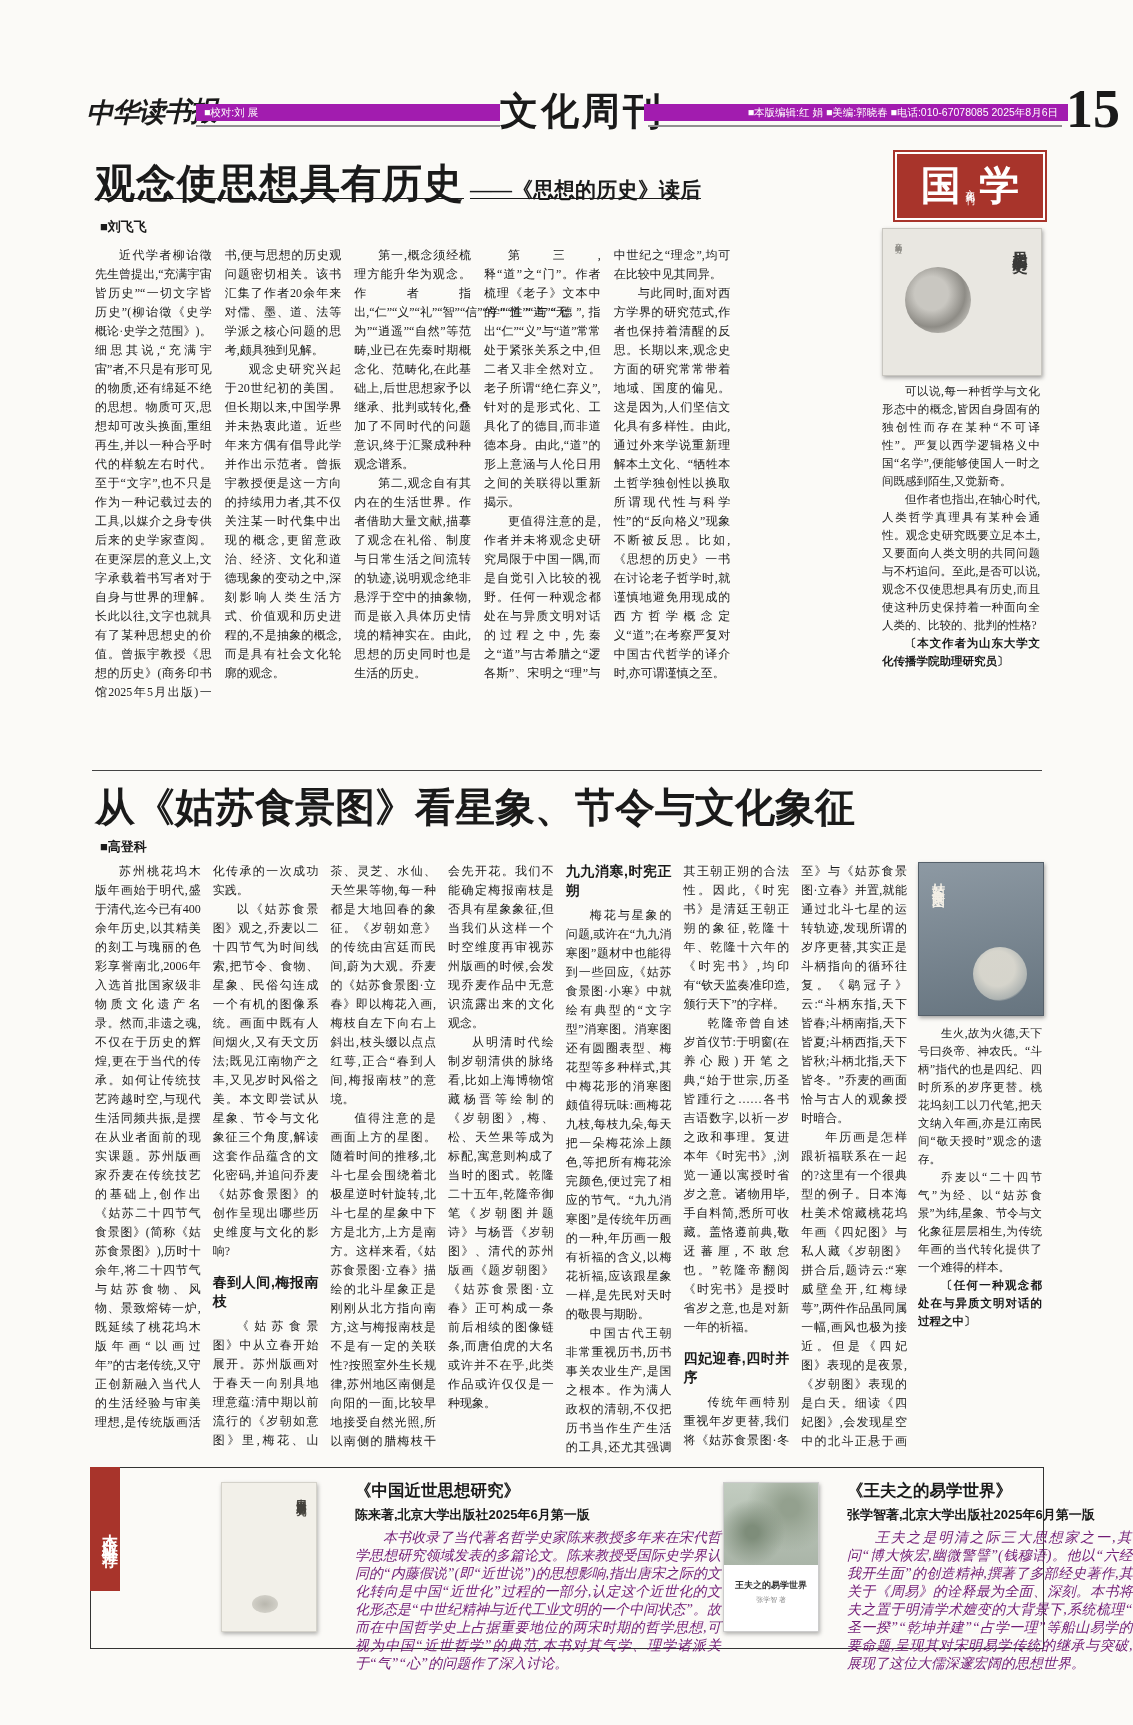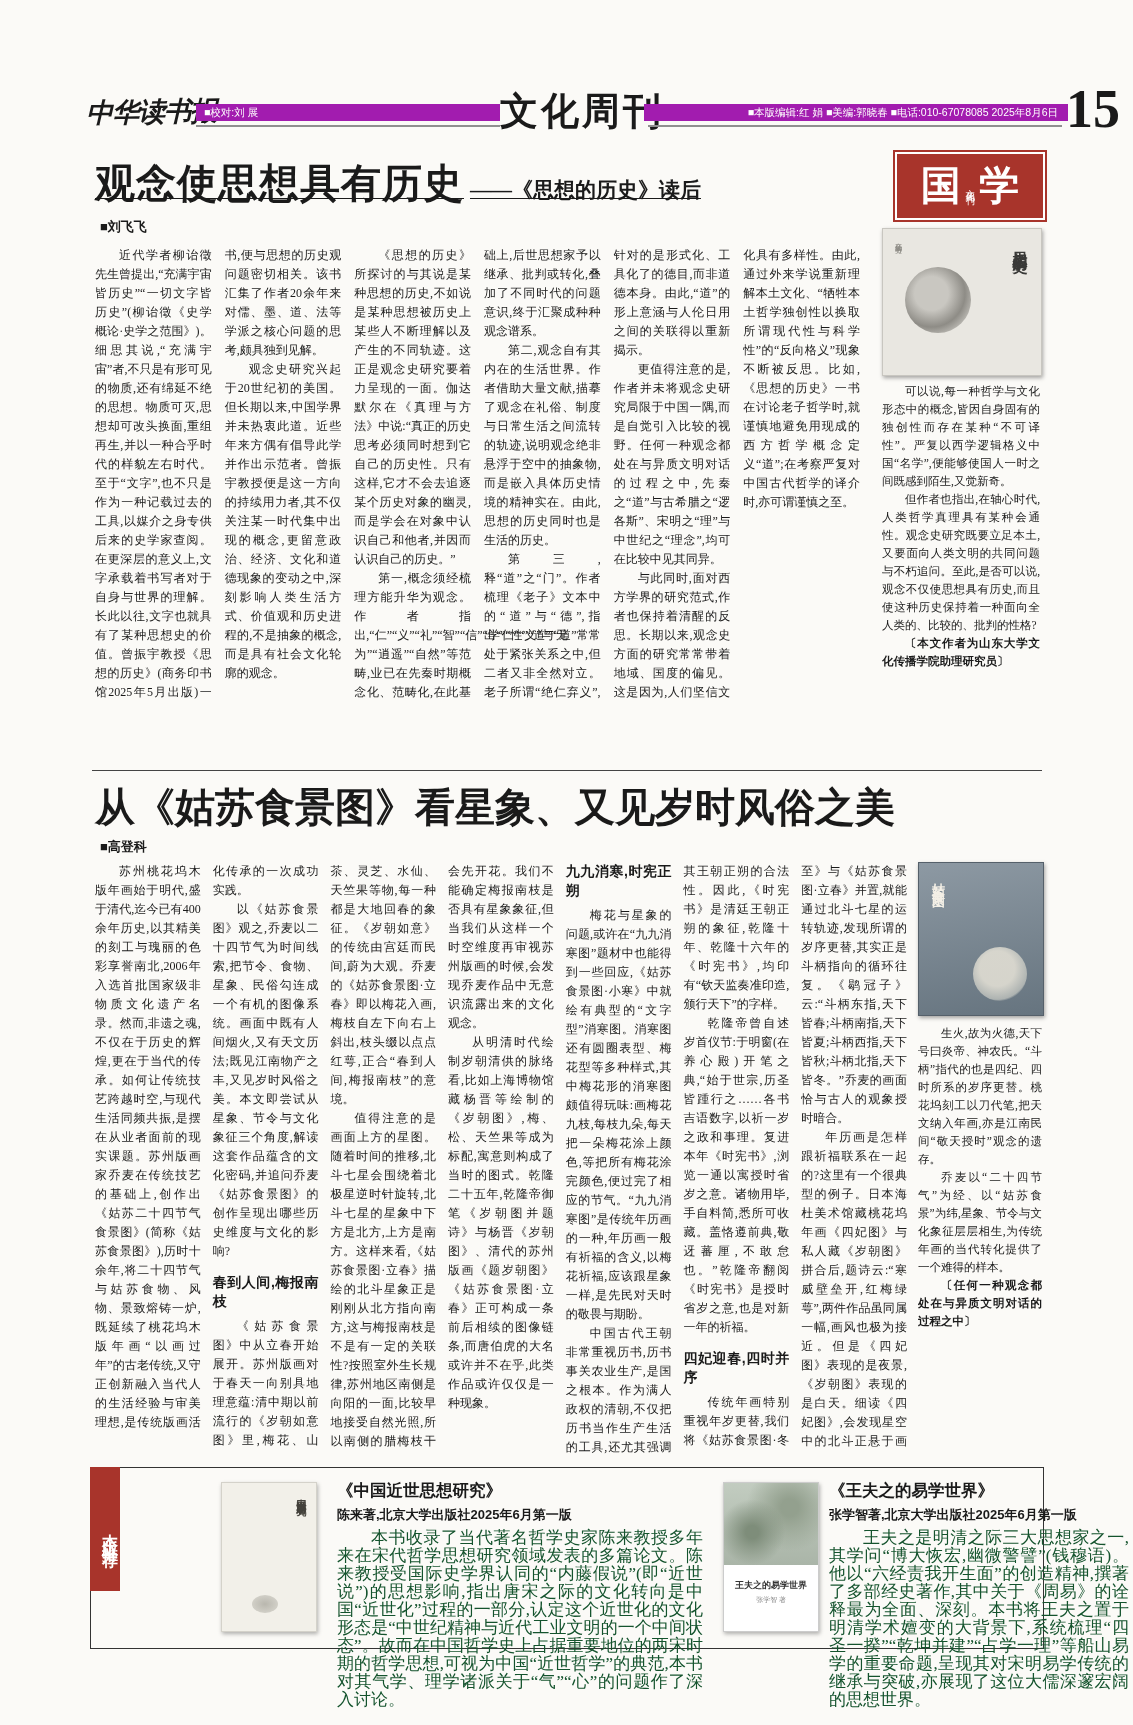--- a/index.html
+++ b/index.html
@@ -67,24 +67,24 @@
   .cover3 .vtitle{position:absolute;right:8px;top:8px;writing-mode:vertical-rl;font-size:10px;font-weight:bold;color:#44423c;letter-spacing:1px;}
   .cover3 .blob{position:absolute;left:30px;bottom:18px;width:26px;height:18px;border-radius:50%;
                 background:radial-gradient(#b9b7ae,#dcdad2);}
   .cover4{left:0px;top:2px;width:94px;height:148px;background:#fff;border:1px solid #ccc;}
   .cover4 .paint{position:absolute;left:0;top:0;right:0;height:82px;
                  background:radial-gradient(circle at 30% 60%, #7e8d7a 8%, transparent 40%),
                             radial-gradient(circle at 70% 30%, #93a08e 10%, transparent 50%),
                             linear-gradient(#c2ccc0,#aab5a8);}
   .cover4 .t1{position:absolute;left:0;right:0;top:96px;text-align:center;font-size:9px;font-weight:bold;color:#333;}
   .cover4 .t2{position:absolute;left:0;right:0;top:112px;text-align:center;font-size:7px;color:#888;}
-  .book-text{position:absolute;top:0px;}
+  .book-text{position:absolute;top:0px;margin-left:18px;}
   .book-title{font-size:16.5px;font-weight:bold;font-family:"Liberation Sans",sans-serif;margin:0 0 4px 0;}
   .book-pub{font-size:13px;font-weight:bold;font-family:"Liberation Sans",sans-serif;margin:0 0 5px 0;}
-  .book-desc{font-size:17px;line-height:18px;text-align:justify;margin:0;text-indent:2em;color:#14532d;}
+  .book-desc{font-size:14px;line-height:18px;text-align:justify;font-style:italic;margin:0;text-indent:2em;color:#701a75;}
   .b1{left:88px;width:528px;height:156px;}
   .b1 .book-text{left:158px;width:366px;}
   .b2{left:632px;width:310px;height:156px;}
   .b2 .book-text{left:106px;width:300px;}
 </style>
 </head>
 <body>
 
 <div class="page">
 
@@ -100,21 +100,20 @@
   <div class="bar-underline u-right"></div>
   <div class="page-number">15</div>
 
   <div class="a1-title">
     <span class="main">观念使思想具有历史</span><span class="sub">——《思想的历史》读后</span>
   </div>
   <div class="byline a1-byline">■刘飞飞</div>
   <div class="cols a1-cols">
       <p>近代学者柳诒徵先生曾提出,“充满宇宙皆历史”“一切文字皆历史”(柳诒徵《史学概论·史学之范围》)。细思其说,“充满宇宙”者,不只是有形可见的物质,还有绵延不绝的思想。物质可灭,思想却可改头换面,重组再生,并以一种合乎时代的样貌左右时代。至于“文字”,也不只是作为一种记载过去的工具,以媒介之身专供后来的史学家查阅。在更深层的意义上,文字承载着书写者对于自身与世界的理解。长此以往,文字也就具有了某种思想史的价值。曾振宇教授《思想的历史》(商务印书馆2025年5月出版)一书,便与思想的历史观问题密切相关。该书汇集了作者20余年来对儒、墨、道、法等学派之核心问题的思考,颇具独到见解。</p>
       <p>观念史研究兴起于20世纪初的美国。但长期以来,中国学界并未热衷此道。近些年来方偶有倡导此学并作出示范者。曾振宇教授便是这一方向的持续用力者,其不仅关注某一时代集中出现的概念,更留意政治、经济、文化和道德现象的变动之中,深刻影响人类生活方式、价值观和历史进程的,不是抽象的概念,而是具有社会文化轮廓的观念。</p>
-      <p>《思想的历史》所探讨的与其说是某种思想的历史,不如说是某种思想被历史上某些人不断理解以及产生的不同轨迹。这正是观念史研究要着力呈现的一面。伽达默尔在《真理与方法》中说:“真正的历史思考必须同时想到它自己的历史性。只有这样,它才不会去追逐某个历史对象的幽灵,而是学会在对象中认识自己和他者,并因而认识自己的历史。”</p>
       <p>第一,概念须经梳理方能升华为观念。作者指出,“仁”“义”“礼”“智”“信”“学”“性”“道”“无为”“逍遥”“自然”等范畴,业已在先秦时期概念化、范畴化,在此基础上,后世思想家予以继承、批判或转化,叠加了不同时代的问题意识,终于汇聚成种种观念谱系。</p>
       <p>第二,观念自有其内在的生活世界。作者借助大量文献,描摹了观念在礼俗、制度与日常生活之间流转的轨迹,说明观念绝非悬浮于空中的抽象物,而是嵌入具体历史情境的精神实在。由此,思想的历史同时也是生活的历史。</p>
       <p>第三,释“道”之“门”。作者梳理《老子》文本中的“道”与“德”,指出“仁”“义”与“道”常常处于紧张关系之中,但二者又非全然对立。老子所谓“绝仁弃义”,针对的是形式化、工具化了的德目,而非道德本身。由此,“道”的形上意涵与人伦日用之间的关联得以重新揭示。</p>
       <p>更值得注意的是,作者并未将观念史研究局限于中国一隅,而是自觉引入比较的视野。任何一种观念都处在与异质文明对话的过程之中,先秦之“道”与古希腊之“逻各斯”、宋明之“理”与中世纪之“理念”,均可在比较中见其同异。</p>
       <p>与此同时,面对西方学界的研究范式,作者也保持着清醒的反思。长期以来,观念史方面的研究常常带着地域、国度的偏见。这是因为,人们坚信文化具有多样性。由此,通过外来学说重新理解本土文化、“牺牲本土哲学独创性以换取所谓现代性与科学性”的“反向格义”现象不断被反思。比如,《思想的历史》一书在讨论老子哲学时,就谨慎地避免用现成的西方哲学概念定义“道”;在考察严复对中国古代哲学的译介时,亦可谓谨慎之至。</p>
     </div>
 
   <div class="guoxue-badge">
     <span class="big">国</span>
     <span class="mid">文化周刊</span>
@@ -126,21 +125,21 @@
     <span class="vtitle">思想的历史</span>
   </div>
   <div class="rail a1-rail">
       <p>可以说,每一种哲学与文化形态中的概念,皆因自身固有的独创性而存在某种“不可译性”。严复以西学逻辑格义中国“名学”,便能够使国人一时之间既感到陌生,又觉新奇。</p>
       <p>但作者也指出,在轴心时代,人类哲学真理具有某种会通性。观念史研究既要立足本土,又要面向人类文明的共同问题与不朽追问。至此,是否可以说,观念不仅使思想具有历史,而且使这种历史保持着一种面向全人类的、比较的、批判的性格?</p>
       <p class="note">〔本文作者为山东大学文化传播学院助理研究员〕</p>
     </div>
 
   <div class="rule sep1"></div>
 
-  <div class="a2-title">从《姑苏食景图》看星象、又见岁时风俗之美</div>
+  <div class="a2-title">从《姑苏食景图》看星象、节令与文化象征</div>
   <div class="byline a2-byline">■高登科</div>
   <div class="cols a2-cols">
       <p>苏州桃花坞木版年画始于明代,盛于清代,迄今已有400余年历史,以其精美的刻工与瑰丽的色彩享誉南北,2006年入选首批国家级非物质文化遗产名录。然而,非遗之魂,不仅在于历史的辉煌,更在于当代的传承。如何让传统技艺跨越时空,与现代生活同频共振,是摆在从业者面前的现实课题。苏州版画家乔麦在传统技艺的基础上,创作出《姑苏二十四节气食景图》(简称《姑苏食景图》),历时十余年,将二十四节气与姑苏食物、风物、景致熔铸一炉,既延续了桃花坞木版年画“以画过年”的古老传统,又守正创新融入当代人的生活经验与审美理想,是传统版画活化传承的一次成功实践。</p>
       <p>以《姑苏食景图》观之,乔麦以二十四节气为时间线索,把节令、食物、星象、民俗勾连成一个有机的图像系统。画面中既有人间烟火,又有天文历法;既见江南物产之丰,又见岁时风俗之美。本文即尝试从星象、节令与文化象征三个角度,解读这套作品蕴含的文化密码,并追问乔麦《姑苏食景图》的创作呈现出哪些历史维度与文化的影响?</p>
       <p class="subhead">春到人间,梅报南枝</p>
       <p>《姑苏食景图》中从立春开始展开。苏州版画对于春天一向别具地理意蕴:清中期以前流行的《岁朝如意图》里,梅花、山茶、灵芝、水仙、天竺果等物,每一种都是大地回春的象征。《岁朝如意》的传统由宫廷而民间,蔚为大观。乔麦的《姑苏食景图·立春》即以梅花入画,梅枝自左下向右上斜出,枝头缀以点点红萼,正合“春到人间,梅报南枝”的意境。</p>
       <p>值得注意的是画面上方的星图。随着时间的推移,北斗七星会围绕着北极星逆时针旋转,北斗七星的星象中下方是北方,上方是南方。这样来看,《姑苏食景图·立春》描绘的北斗星象正是刚刚从北方指向南方,这与梅报南枝是不是有一定的关联性?按照室外生长规律,苏州地区南侧是向阳的一面,比较早地接受自然光照,所以南侧的腊梅枝干会先开花。我们不能确定梅报南枝是否具有星象象征,但当我们从这样一个时空维度再审视苏州版画的时候,会发现乔麦作品中无意识流露出来的文化观念。</p>
       <p>从明清时代绘制岁朝清供的脉络看,比如上海博物馆藏杨晋等绘制的《岁朝图》,梅、松、天竺果等成为标配,寓意则构成了当时的图式。乾隆二十五年,乾隆帝御笔《岁朝图并题诗》与杨晋《岁朝图》、清代的苏州版画《题岁朝图》《姑苏食景图·立春》正可构成一条前后相续的图像链条,而唐伯虎的大名或许并不在乎,此类作品或许仅仅是一种现象。</p>
       <p class="subhead">九九消寒,时宪正朔</p>
       <p>梅花与星象的问题,或许在“九九消寒图”题材中也能得到一些回应,《姑苏食景图·小寒》中就绘有典型的“文字型”消寒图。消寒图还有圆圈表型、梅花型等多种样式,其中梅花形的消寒图颇值得玩味:画梅花九枝,每枝九朵,每天把一朵梅花涂上颜色,等把所有梅花涂完颜色,便过完了相应的节气。“九九消寒图”是传统年历画的一种,年历画一般有祈福的含义,以梅花祈福,应该跟星象一样,是先民对天时的敬畏与期盼。</p>

